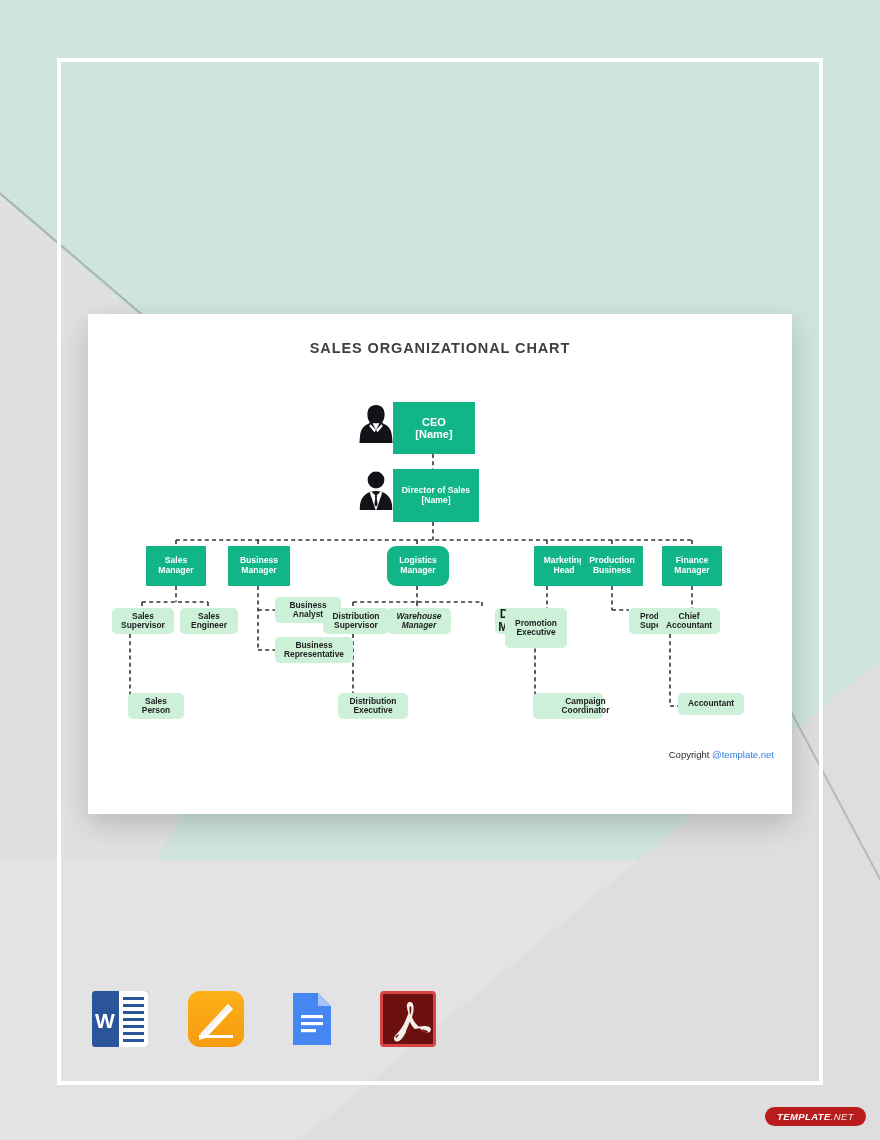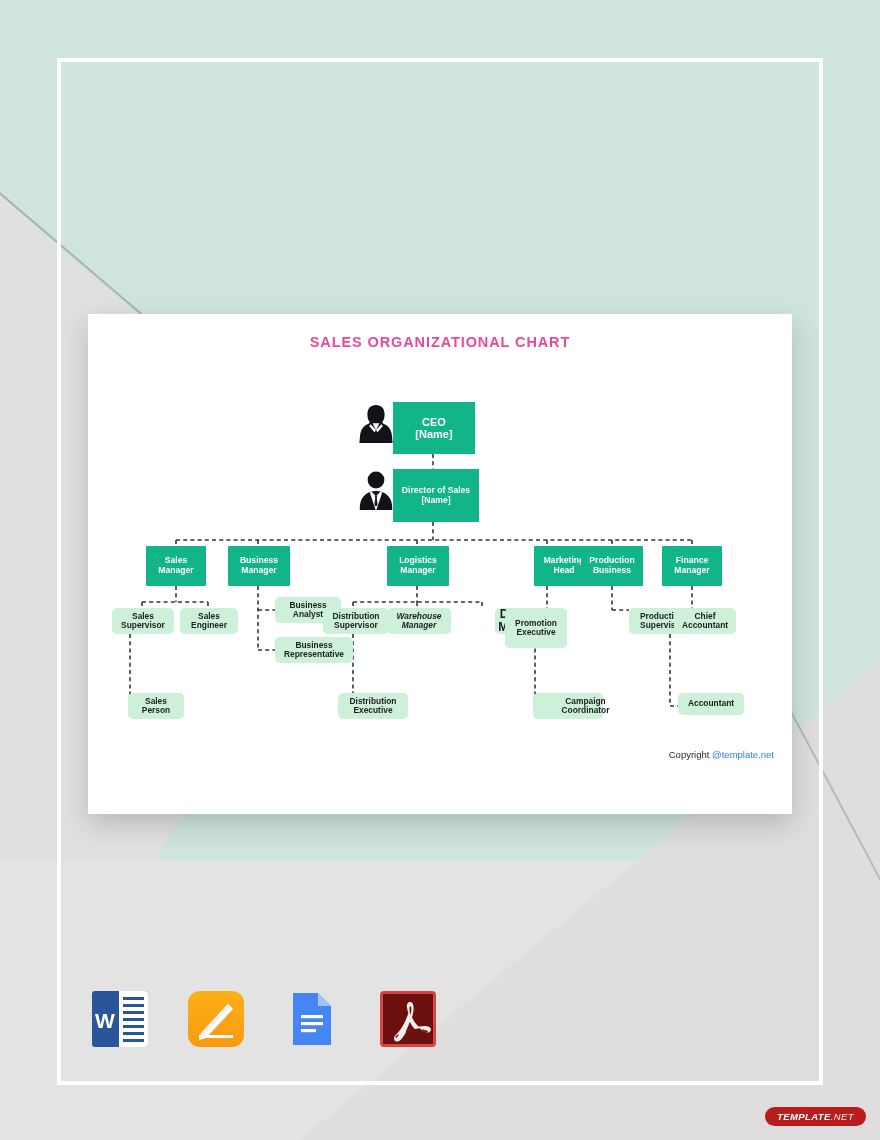--- a/index.html
+++ b/index.html
@@ -39,22 +39,22 @@
     position:absolute;left:57px;top:58px;width:766px;height:1027px;
     border:4px solid #ffffff;box-sizing:border-box;
   }
   
   #doc-card{
     position:absolute;left:88px;top:314px;width:704px;height:500px;
     background:#ffffff;
     box-shadow:0 10px 26px rgba(0,0,0,.18);
   }
   #doc-title{
-    position:absolute;left:0;top:20px;width:704px;text-align:center;
-    font-size:14.5px;font-weight:bold;letter-spacing:.9px;color:#ec4899;
+    position:absolute;left:0;top:26px;width:704px;text-align:center;
+    font-size:14.5px;font-weight:bold;letter-spacing:.9px;color:#404040;
   }
   
   #chart{position:absolute;left:0;top:0;width:704px;height:500px;}
   #edges{position:absolute;left:0;top:0;width:704px;height:500px;}
   .node{
     position:absolute;box-sizing:border-box;
     display:flex;align-items:center;justify-content:center;
     text-align:center;line-height:1.12;
     white-space:pre-line;
   }
@@ -189,21 +189,21 @@
 
     <div class="node exec" style="left:305px;top:155px;width:86px;height:53px;font-size:8.6px;">Director of Sales
 [Name]</div>
 
     <div class="node mgr" style="left:58px;top:232px;width:60px;height:40px;font-size:8.6px;">Sales
 Manager</div>
 
     <div class="node mgr" style="left:140px;top:232px;width:62px;height:40px;font-size:8.6px;">Business
 Manager</div>
 
-    <div class="node mgr" style="left:299px;top:232px;width:62px;height:40px;font-size:8.6px;">Logistics
+    <div class="node mgr" style="left:299px;top:232px;width:62px;height:40px;font-size:8.6px;border-radius:9px;">Logistics
 Manager</div>
 
     <div class="node mgr" style="left:446px;top:232px;width:60px;height:40px;font-size:8.6px;">Marketing
 Head</div>
 
     <div class="node mgr" style="left:493px;top:232px;width:62px;height:40px;font-size:8.6px;">Production
 Business</div>
 
     <div class="node mgr" style="left:574px;top:232px;width:60px;height:40px;font-size:8.6px;">Finance
 Manager</div>
@@ -228,21 +228,21 @@
 
     <div class="node staff" style="left:367px;top:294px;width:56px;height:26px;font-size:12px;margin-left:40px;">Delivery
 Manager</div>
 
     <div class="node staff" style="left:417px;top:294px;width:62px;height:40px;font-size:8.4px;">Promotion
 Executive</div>
 
     <div class="node staff" style="left:541px;top:294px;width:66px;height:26px;font-size:8.4px;">Production
 Supervisor</div>
 
-    <div class="node staff" style="left:570px;top:294px;width:62px;height:26px;font-size:8.4px;margin-left:16px;">Chief
+    <div class="node staff" style="left:570px;top:294px;width:62px;height:26px;font-size:8.4px;">Chief
 Accountant</div>
 
     <div class="node staff" style="left:40px;top:379px;width:56px;height:26px;font-size:8.4px;">Sales
 Person</div>
 
     <div class="node staff" style="left:250px;top:379px;width:70px;height:26px;font-size:8.4px;">Distribution
 Executive</div>
 
     <div class="node staff" style="left:445px;top:379px;width:70px;height:26px;font-size:8.4px;padding-left:35px;">Campaign
 Coordinator</div>

